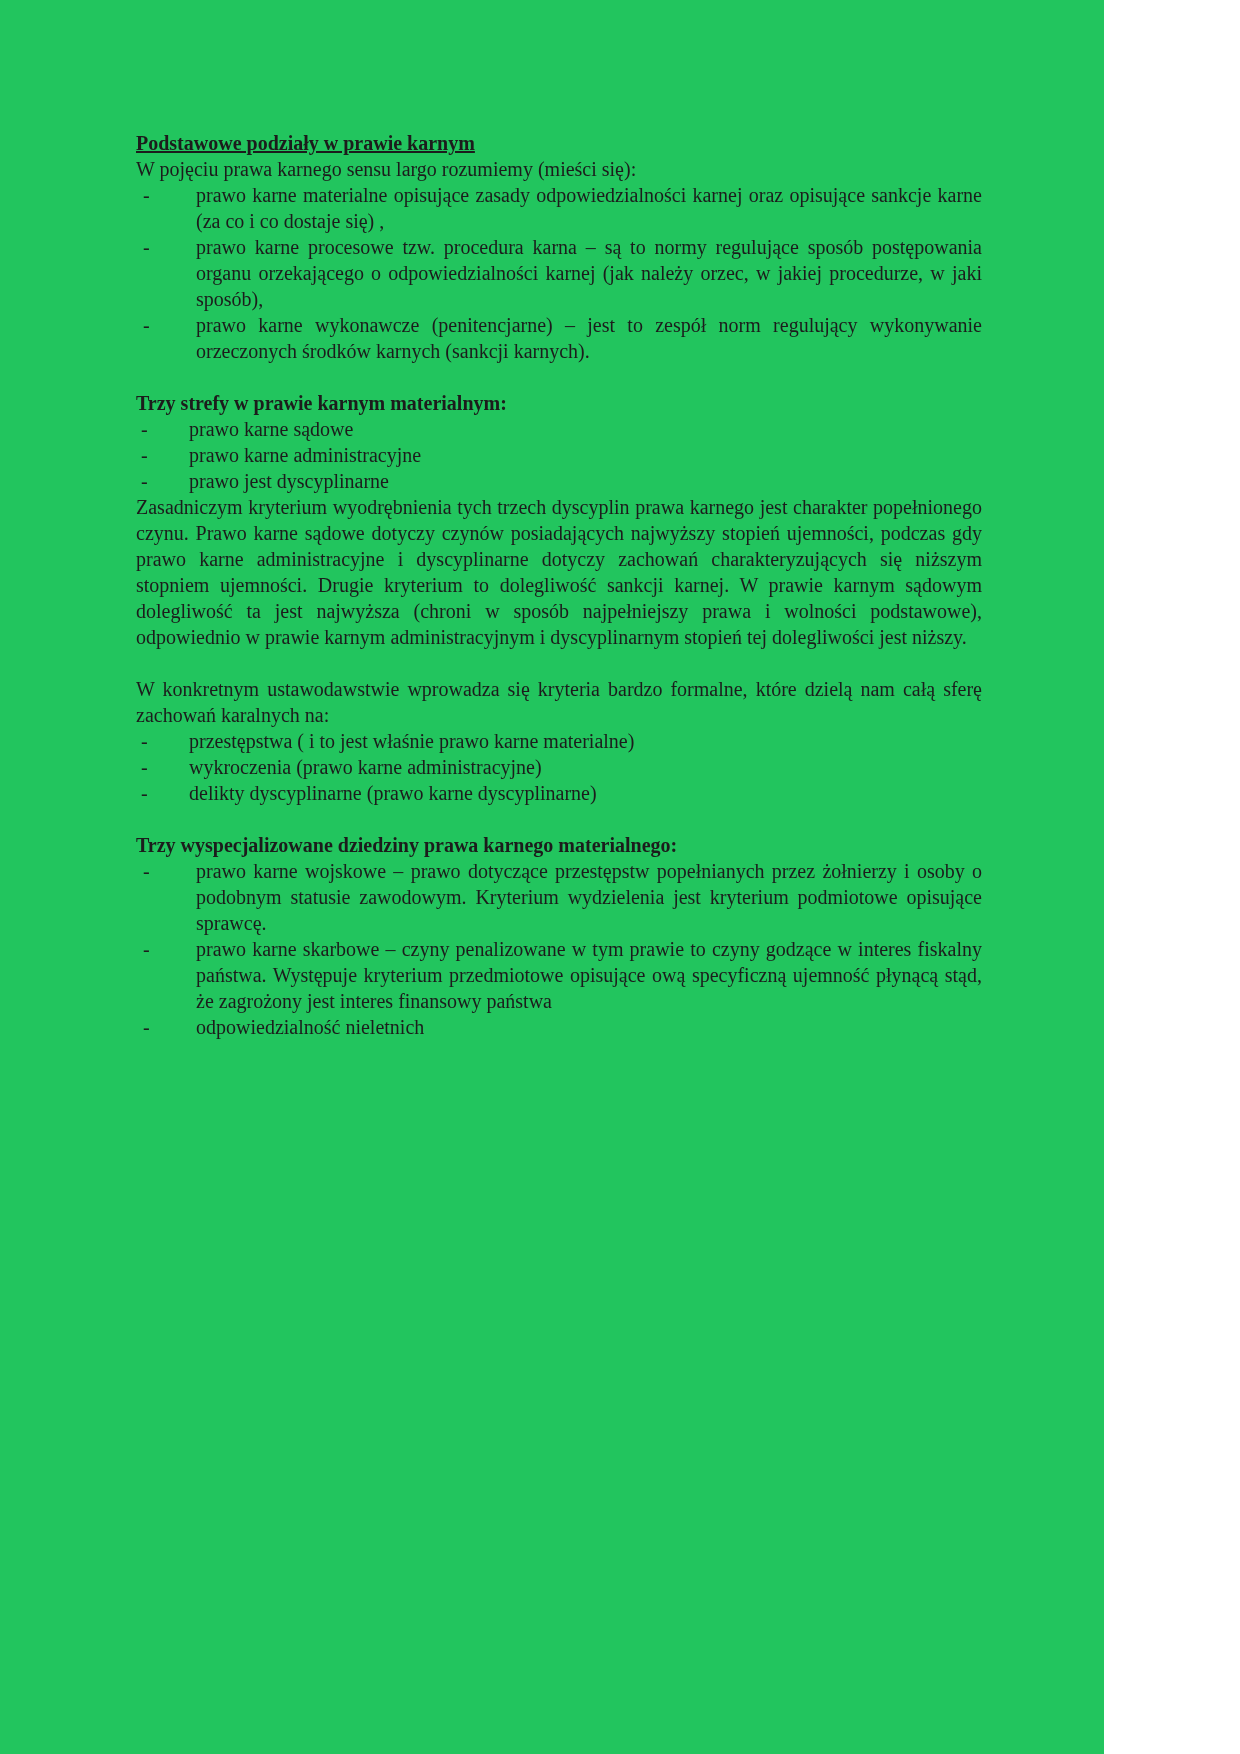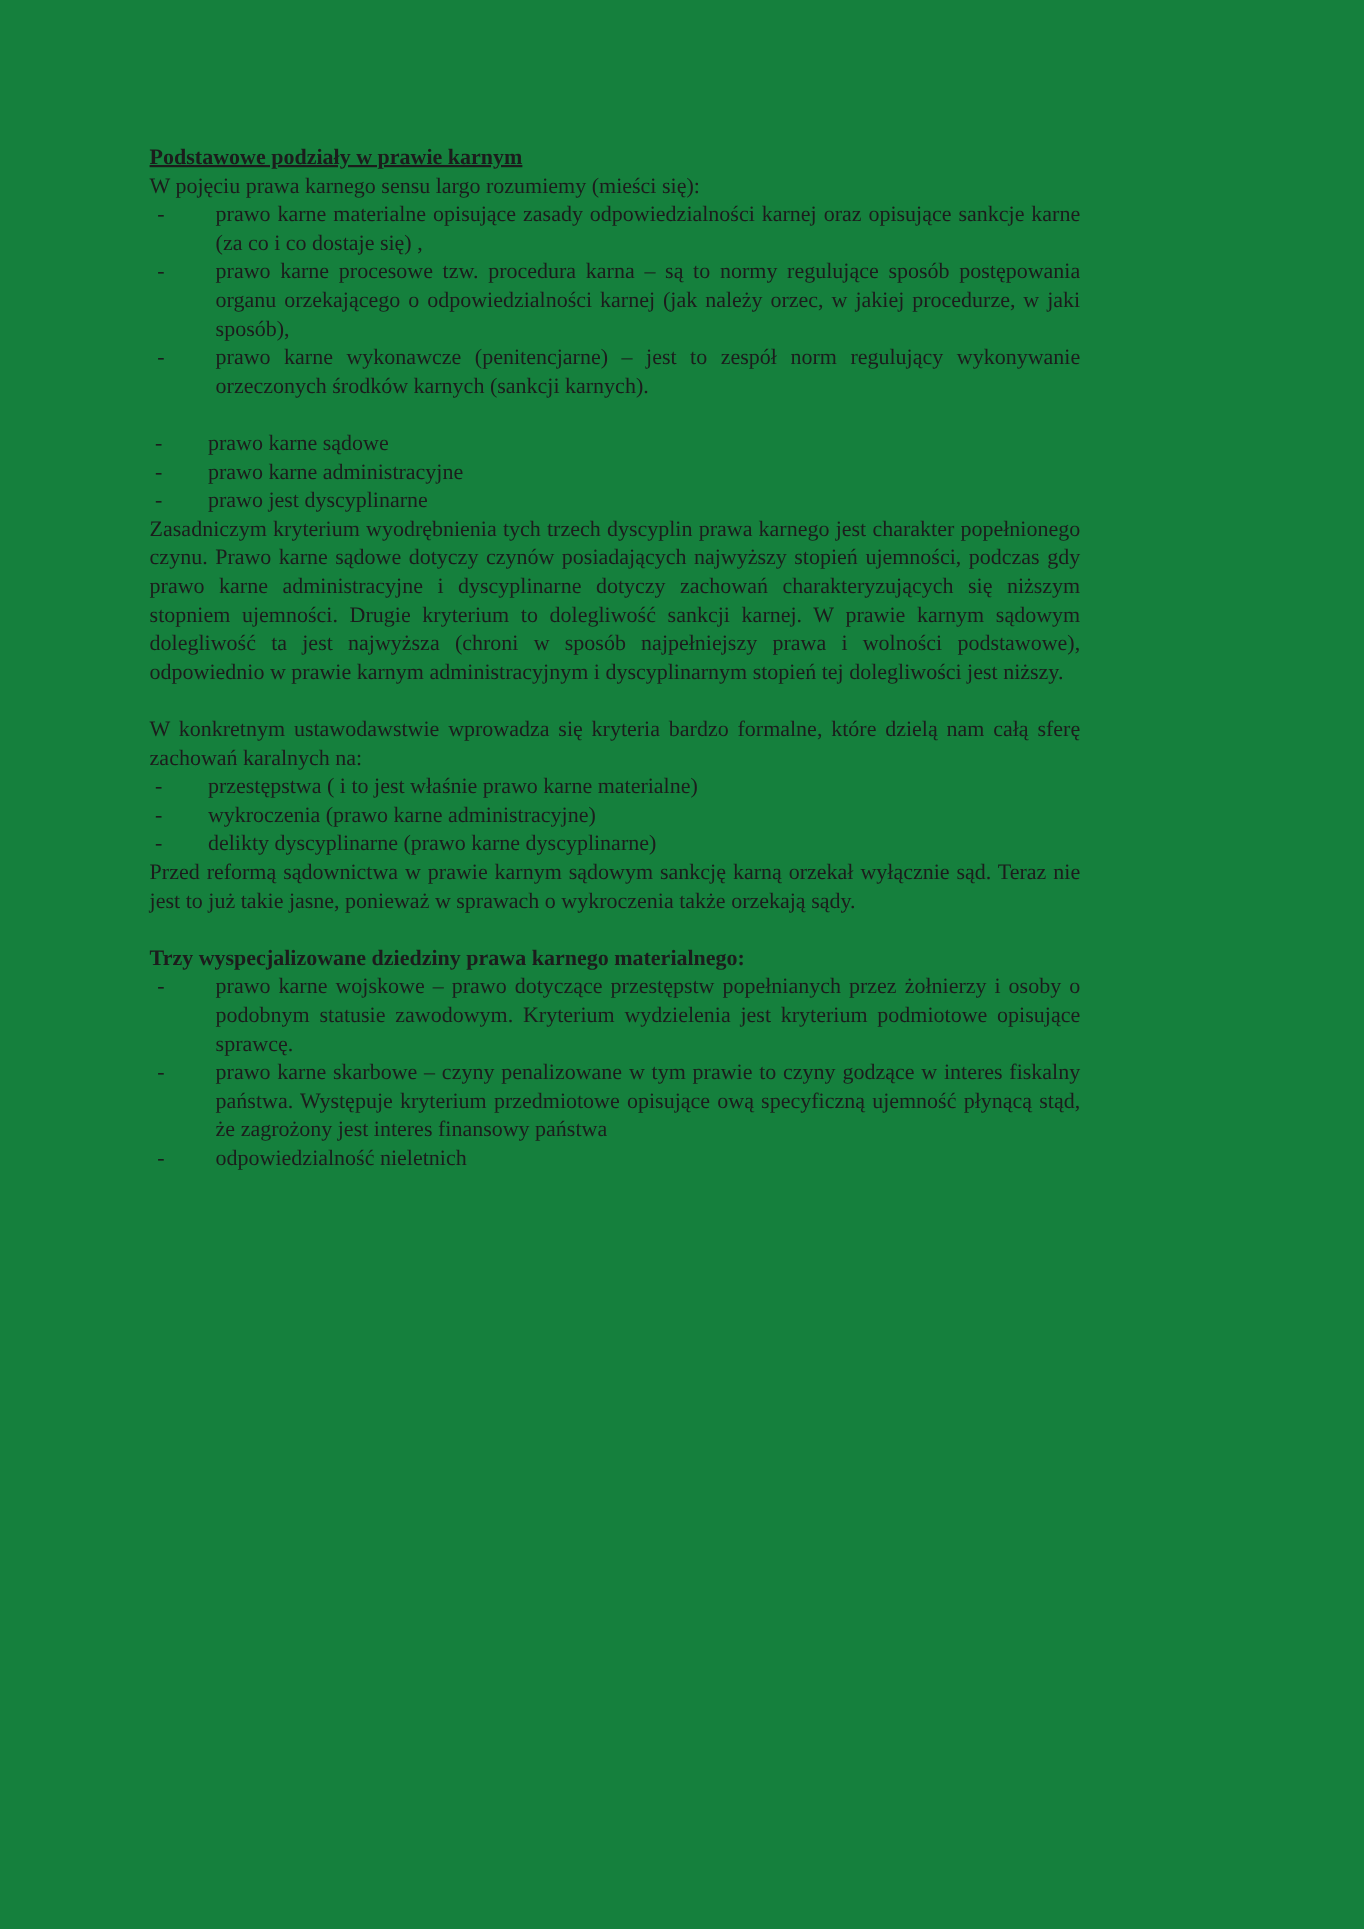--- a/index.html
+++ b/index.html
@@ -4,23 +4,23 @@
 <style>
   * { box-sizing: border-box; }
   html, body { margin: 0; padding: 0; }
   body {
     width: 1240px;
     height: 1754px;
     background: #ffffff;
   }
   .page {
     position: relative;
-    width: 1240px;
+    width: 1104px;
     height: 1754px;
-    background: #15803d;
+    background: #22c55e;
     overflow: hidden;
   }
   .content {
     position: absolute;
     left: 136px;
     top: 130px;
     width: 846px;
     font-family: "Liberation Serif", "DejaVu Serif", serif;
     font-size: 20px;
     line-height: 26px;
@@ -69,20 +69,21 @@
         <span class="t"><b>prawo karne procesowe tzw. procedura karna</b><span> – są to normy regulujące sposób postępowania organu orzekającego o odpowiedzialności karnej (jak należy orzec, w jakiej procedurze, w jaki sposób),</span></span>
       </div>
       <div class="li">
         <span class="dash">-</span>
         <span class="t">prawo karne wykonawcze (penitencjarne) – jest to zespół norm regulujący wykonywanie orzeczonych środków karnych (sankcji karnych).</span>
       </div>
     </div>
 
     <div class="gap"></div>
 
+    <h2 class="subheading">Trzy strefy w prawie karnym materialnym:</h2>
 
     <div class="list">
       <div class="li narrow">
         <span class="dash">-</span>
         <span class="t">prawo karne sądowe</span>
       </div>
       <div class="li narrow">
         <span class="dash">-</span>
         <span class="t">prawo karne administracyjne</span>
       </div>
@@ -106,21 +107,20 @@
       <div class="li narrow">
         <span class="dash">-</span>
         <span class="t">wykroczenia (prawo karne administracyjne)</span>
       </div>
       <div class="li narrow">
         <span class="dash">-</span>
         <span class="t">delikty dyscyplinarne (prawo karne dyscyplinarne)</span>
       </div>
     </div>
 
-    <p class="para">Przed reformą sądownictwa w prawie karnym sądowym sankcję karną orzekał wyłącznie sąd. Teraz nie jest to już takie jasne, ponieważ w sprawach o wykroczenia także orzekają sądy.</p>
 
     <div class="gap"></div>
 
     <h2 class="subheading">Trzy wyspecjalizowane dziedziny prawa karnego materialnego:</h2>
 
     <div class="list">
       <div class="li">
         <span class="dash">-</span>
         <span class="t"><b>prawo karne wojskowe</b><span> – prawo dotyczące przestępstw popełnianych przez żołnierzy i osoby o podobnym statusie zawodowym. Kryterium wydzielenia jest kryterium podmiotowe opisujące sprawcę.</span></span>
       </div>

